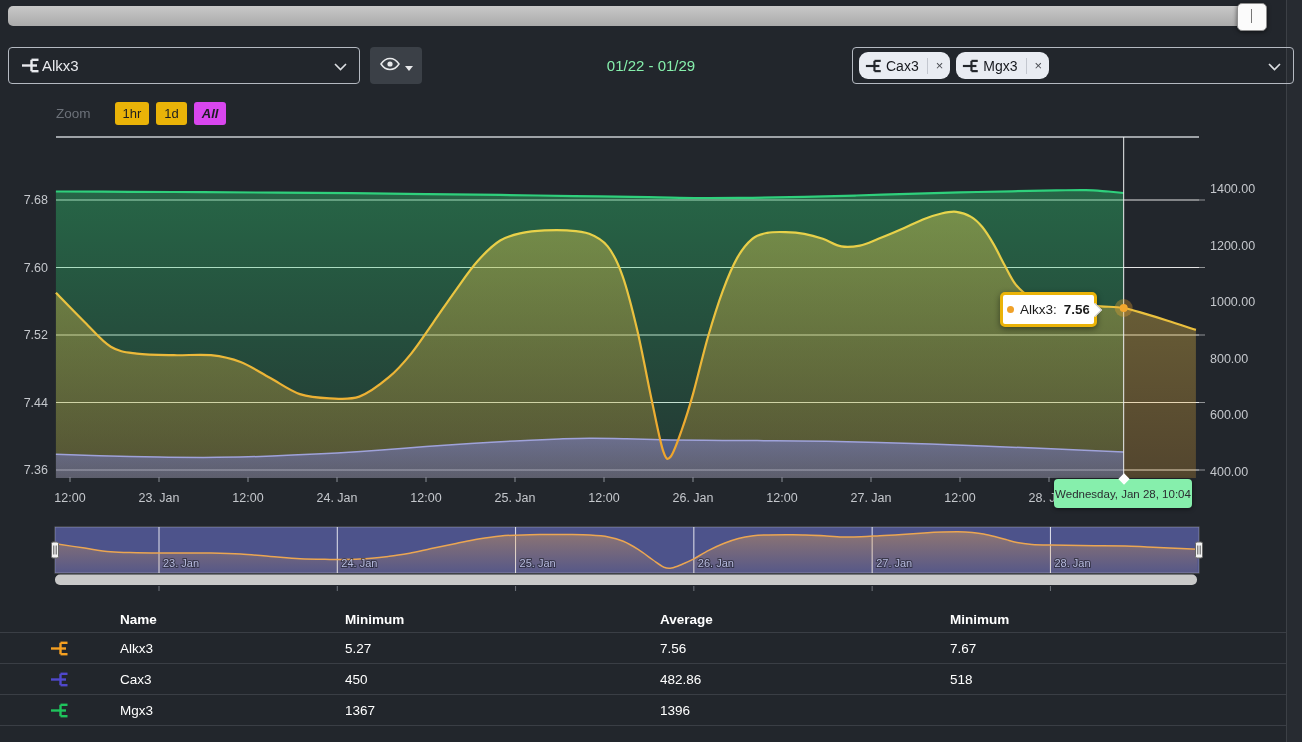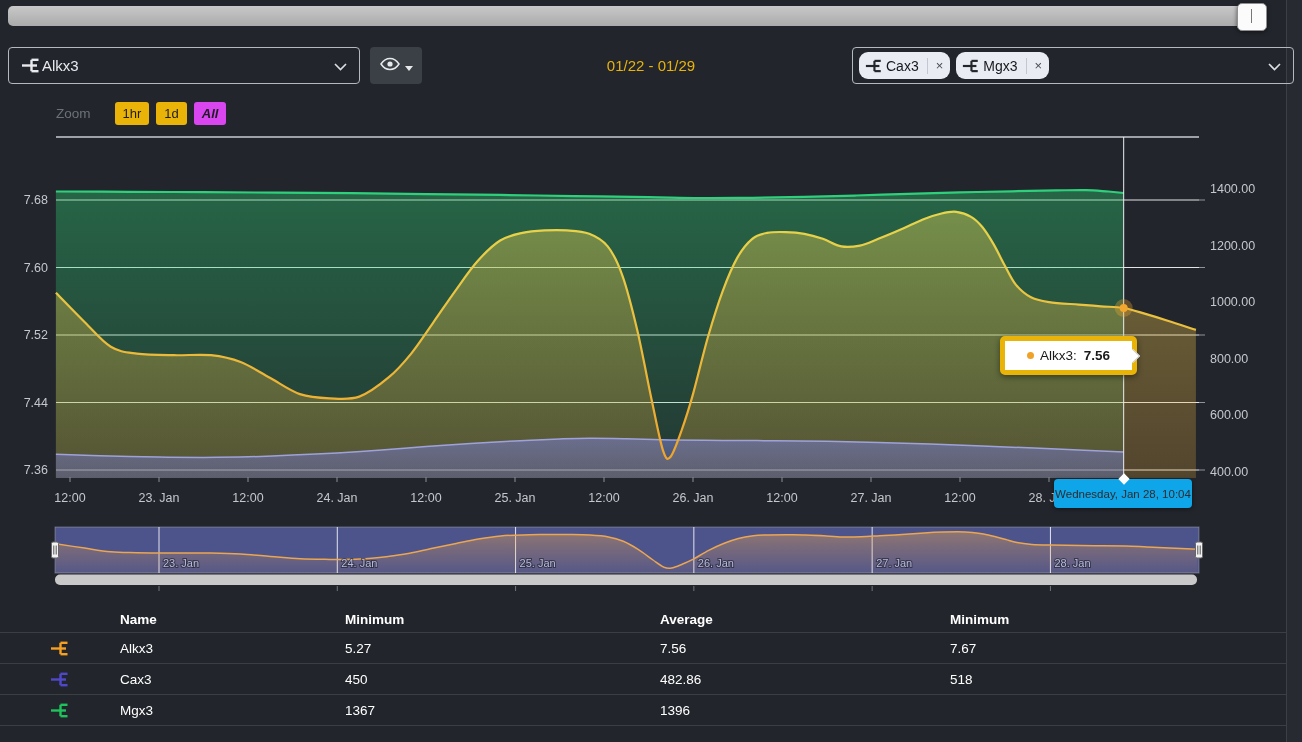--- a/index.html
+++ b/index.html
@@ -15,47 +15,47 @@
   .top-slider-handle{position:absolute;left:1229px;top:-3px;width:28px;height:26px;
     background:#fbfbfb;border:1px solid #8f8f8f;border-radius:5px;
     box-shadow:0 1px 4px rgba(0,0,0,.55);}
   .top-slider-handle::after{content:"";position:absolute;left:13px;top:5px;width:1px;height:14px;background:#777;}
   
   .hdr{position:absolute;top:47px;height:37px;box-sizing:border-box;z-index:4;display:flex;align-items:center;}
   .select-box{border:1px solid #b4b9c1;border-radius:4px;color:#e9eaee;font-size:15px;}
   .primary-select{left:8px;width:352px;padding:0 12px;justify-content:flex-start;gap:1px;}
   .primary-select .chev{margin-left:auto;}
   .eye-btn{left:370px;width:52px;background:#3b4047;border-radius:4px;justify-content:center;gap:5px;cursor:pointer;}
-  .date-range{left:460px;width:382px;justify-content:center;color:#eab308;font-size:15px;}
+  .date-range{left:460px;width:382px;justify-content:center;color:#86efac;font-size:15px;}
   .compare-select{left:852px;width:442px;padding:0 12px 0 6px;gap:6px;}
   .compare-select .chev{margin-left:auto;}
   .pill{display:inline-flex;align-items:center;background:#e9ecf2;border-radius:9px;
     height:27px;padding:0 7px 0 6px;color:#16181d;font-size:14px;gap:2px;}
   .pill-label{margin-left:1px;}
   .pill-divider{width:1px;height:16px;background:#c3c7cf;margin:0 6px;}
   .pill-x{color:#4a4d53;font-size:13px;cursor:pointer;line-height:1;}
   
   .zoom-row{position:absolute;left:56px;top:102px;display:flex;align-items:center;gap:8px;z-index:4;}
   .zoom-label{color:#6c7179;font-size:13.5px;margin-right:16px;}
   .zoom-btn{background:#eab308;color:#1b1d21;font-size:13px;border:none;border-radius:3px;
     padding:3px 8px;height:23px;cursor:pointer;font-family:inherit;}
   .zoom-btn.active{background:#d946ef;font-weight:bold;font-style:italic;}
   
   #chart-svg{position:absolute;left:0;top:0;z-index:1;}
   
   .series-tooltip{position:absolute;left:1000px;top:292px;height:29px;z-index:5;
-    background:#fff;border:5px solid #eab308;border-radius:5px;
-    display:flex;align-items:center;padding:0 22px;gap:6px;
-    font-size:13.5px;color:#1a1a1a;box-shadow:0 2px 6px rgba(0,0,0,.45);margin-top:44px;}
+    background:#fff;border:3px solid #eab308;border-radius:5px;
+    display:flex;align-items:center;padding:0 4px;gap:6px;
+    font-size:13.5px;color:#1a1a1a;box-shadow:0 2px 6px rgba(0,0,0,.45);}
   .series-tooltip .bullet{width:7px;height:7px;border-radius:50%;background:#f0a128;}
   .series-tooltip b{margin-left:1px;}
   .series-tooltip::after{content:"";position:absolute;right:-5.5px;top:10px;width:9px;height:9px;
     background:#fff;border-right:1px solid #ccc;border-top:1px solid #ccc;transform:rotate(45deg);}
   .date-tooltip{position:absolute;left:1054px;top:479px;width:138px;height:29px;z-index:5;
-    background:#0ea5e9;border-radius:4px;box-shadow:0 1px 4px rgba(0,0,0,.5);
+    background:#86efac;border-radius:4px;box-shadow:0 1px 4px rgba(0,0,0,.5);
     color:#2b2d31;font-size:11.5px;display:flex;align-items:center;justify-content:center;}
   .date-tooltip::before{content:"";position:absolute;top:-4px;left:66px;width:8px;height:8px;background:#fff;transform:rotate(45deg);}
   
   .stats{position:absolute;left:0;top:606px;width:1286px;color:#fff;font-size:13.5px;z-index:2;}
   .trow{display:grid;grid-template-columns:120px 225px 315px 290px 336px;align-items:center;
     height:30px;border-bottom:1px solid #3a3e45;}
   .trow.thead{height:26px;font-weight:bold;}
   .cell{}
   .icon-cell{display:flex;justify-content:center;align-items:center;}
   

